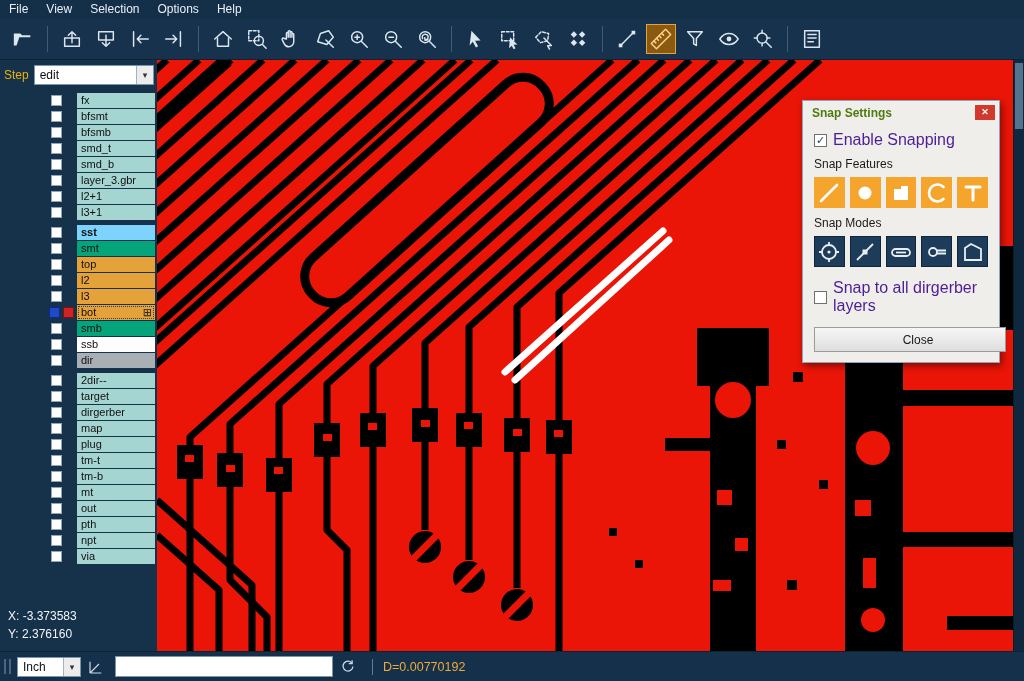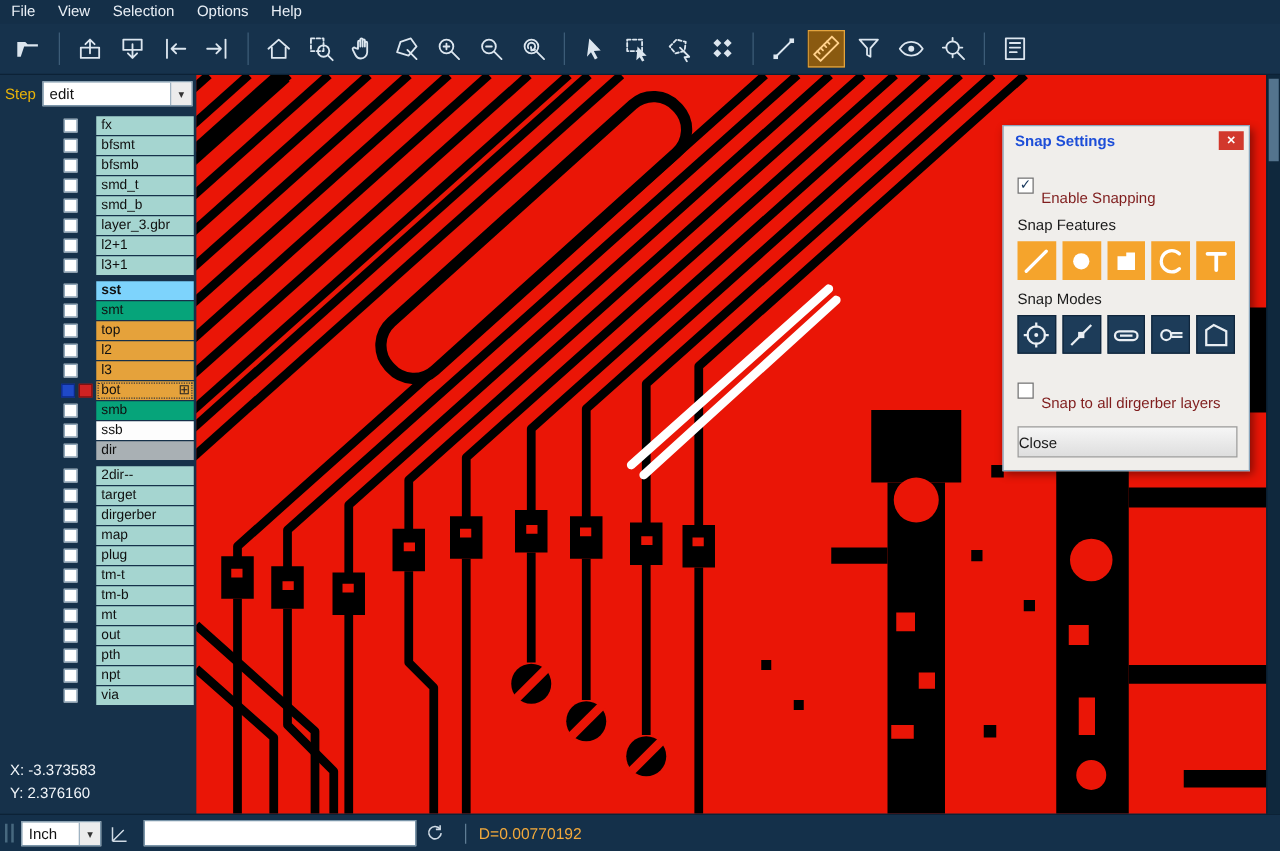--- a/index.html
+++ b/index.html
@@ -53,38 +53,38 @@
   .unit-sel{width:64px;height:20px;flex:none;}
   .sicon{margin:0 6px;display:flex;align-items:center;}
   .coord-input{width:208px;height:19px;background:#fff;border:1px solid #7a95a9;
     font-size:12px;padding:0 4px;margin-left:4px;font-family:"Liberation Sans",sans-serif;}
   .ssep{width:1px;height:16px;background:#5f7d95;margin:0 10px;}
   .dist{font-size:12.5px;color:#f2a93b;}
   
   .dialog{position:absolute;left:802px;top:100px;width:198px;background:#f0eeeb;
     border:1px solid #8aa6bd;box-shadow:2px 3px 7px rgba(0,0,0,.45);z-index:10;box-sizing:border-box;}
   .dlg-title{height:24px;display:flex;align-items:center;padding-left:9px;font-size:12px;
-    font-weight:bold;color:#1d4ed8;position:relative;}
+    font-weight:bold;color:#4d7c0f;position:relative;}
   .dlg-close{position:absolute;right:4px;top:4px;width:20px;height:15px;background:#d2382c;
     display:flex;align-items:center;justify-content:center;}
   .dlg-close::before{content:"✕";color:#fff;font-size:9px;line-height:1;}
   .dlg-body{padding:2px 11px 0 11px;}
   .chk-row{display:flex;align-items:center;gap:6px;margin:4px 0 8px 0;}
   .cb{width:13px;height:13px;background:#fff;border:1px solid #707070;box-sizing:border-box;
     display:flex;align-items:center;justify-content:center;flex:none;}
   .cb.checked::after{content:"✓";font-size:11px;color:#16365c;line-height:1;}
-  .chk-label{font-size:12px;color:#7f1d1d;margin-top:20px;}
+  .chk-label{font-size:16px;color:#4c1d95;}
   .section-label{font-size:12px;color:#1a1a1a;margin:8px 0 6px 0;}
   .btn-row{display:flex;gap:5px;}
   .fbtn{width:31px;height:31px;background:#f5a42c;display:flex;align-items:center;justify-content:center;}
   .mbtn{width:31px;height:31px;background:#1d3c59;border:1px solid #10263c;box-sizing:border-box;
     display:flex;align-items:center;justify-content:center;}
   .dlg-close-btn{margin:12px auto 10px auto;width:174px;height:23px;
     background:linear-gradient(#f6f6f6,#dedede);border:1px solid #9b9b9b;
-    display:flex;align-items:center;font-size:12px;color:#1a1a1a;}
+    display:flex;align-items:center;justify-content:center;font-size:12px;color:#1a1a1a;padding-left:16px;}
 </style>
 </head>
 <body>
 
 <div class="menubar">
     <span class="menu-item">File</span>
     <span class="menu-item">View</span>
     <span class="menu-item">Selection</span>
     <span class="menu-item">Options</span>
     <span class="menu-item">Help</span>

